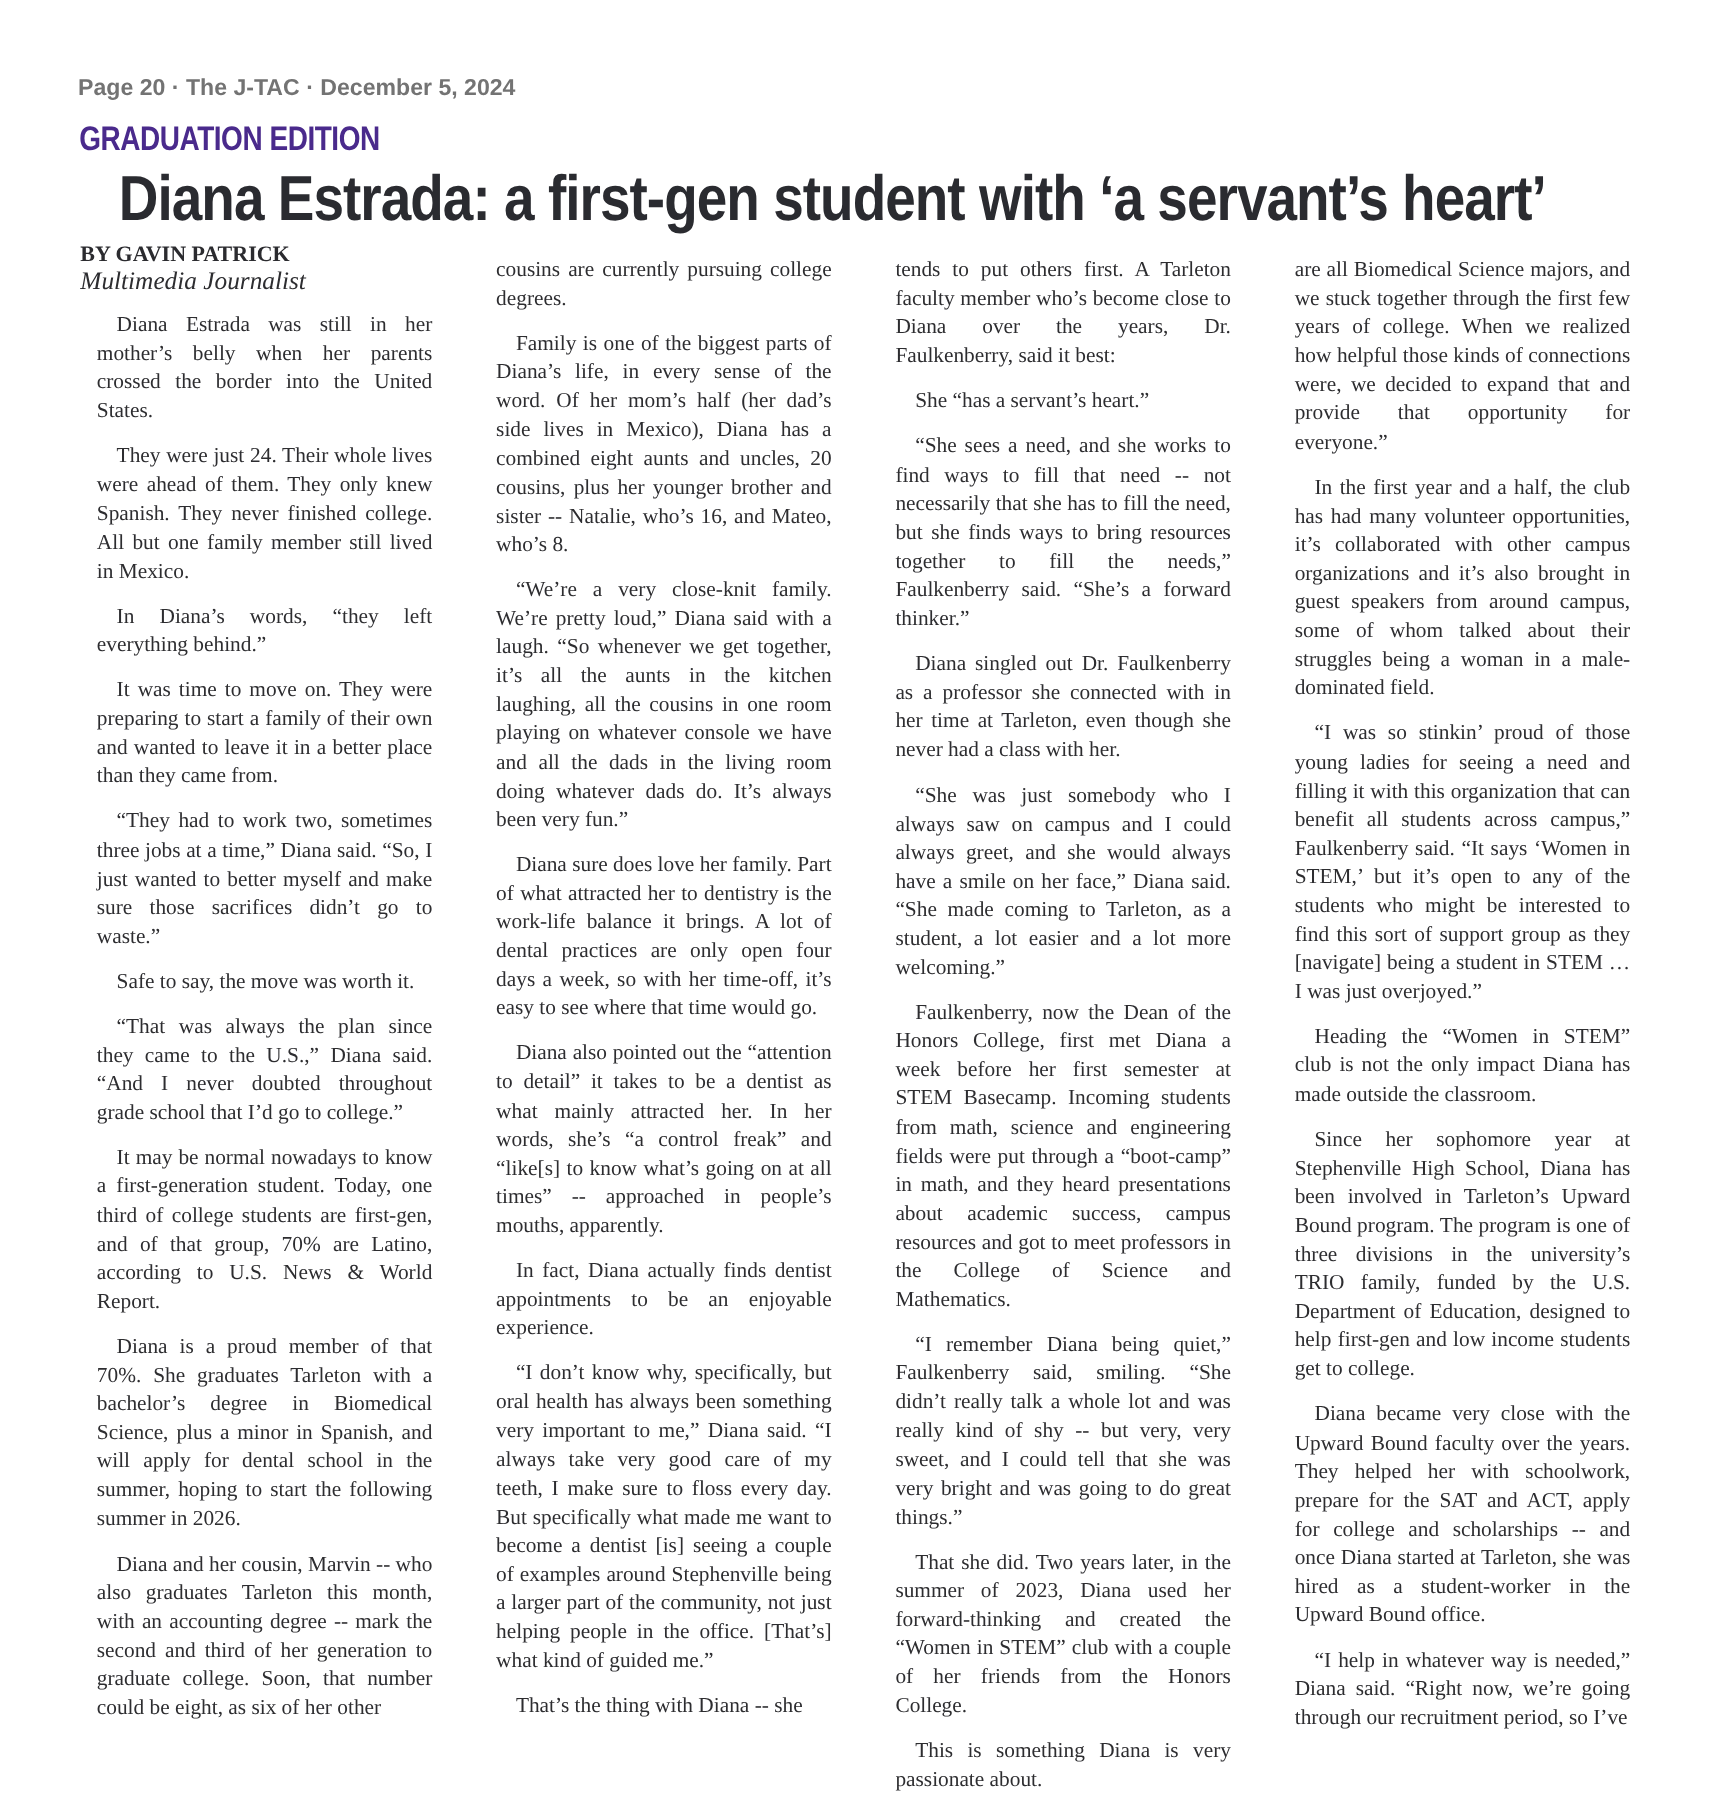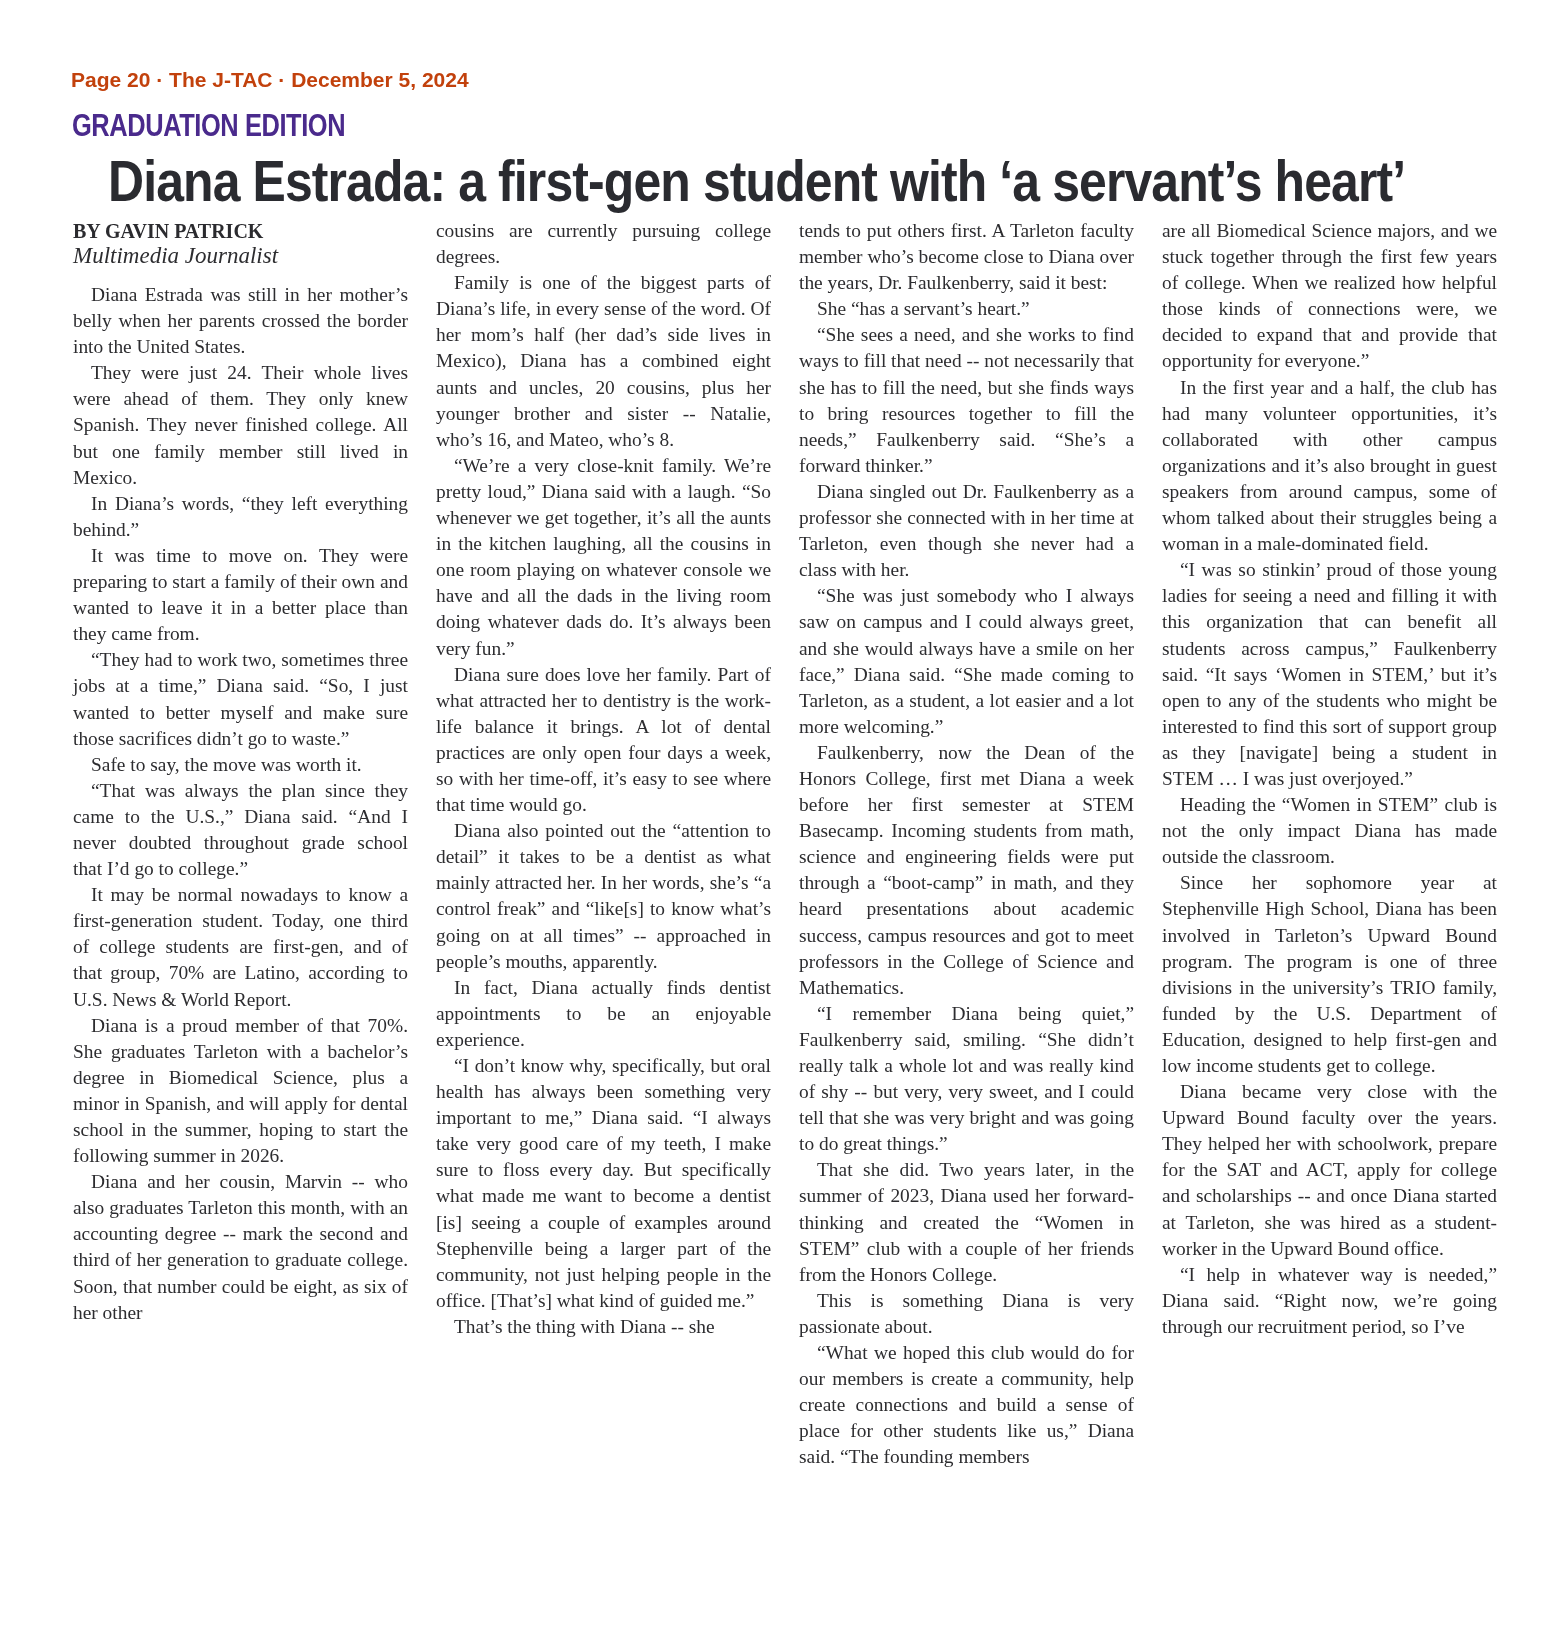--- a/index.html
+++ b/index.html
@@ -14,21 +14,21 @@
       overflow: hidden;
       color: #2b2b2f;
     }
     .folio {
       position: absolute;
       left: 71px;
       top: 68px;
       font-family: "Liberation Sans", sans-serif;
       font-weight: bold;
       font-size: 21px;
-      color: #c2410c;
+      color: #737373;
       letter-spacing: 0px;
     }
     .kicker {
       position: absolute;
       left: 72px;
       top: 108px;
       font-family: "Liberation Sans", sans-serif;
       font-weight: bold;
       font-size: 31px;
       color: #4a2a8c;
@@ -61,21 +61,21 @@
     .col {
       width: 341px;
       font-family: "Liberation Serif", serif;
       font-size: 19.4px;
       line-height: 26.1px;
       color: #2d2d30;
       text-align: justify;
       hyphens: none;
     }
     .col p {
-      margin: 0;
+      margin: 15px;
       text-indent: 18px;
     }
     .col p.cont {
       text-indent: 0;
     }
     .byline {
       font-family: "Liberation Serif", serif;
       font-weight: bold;
       font-size: 20px;
       line-height: 26px;

